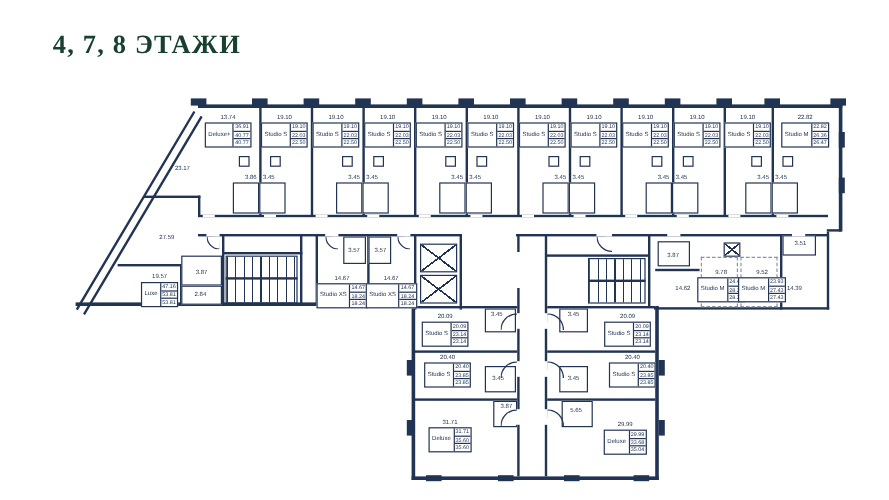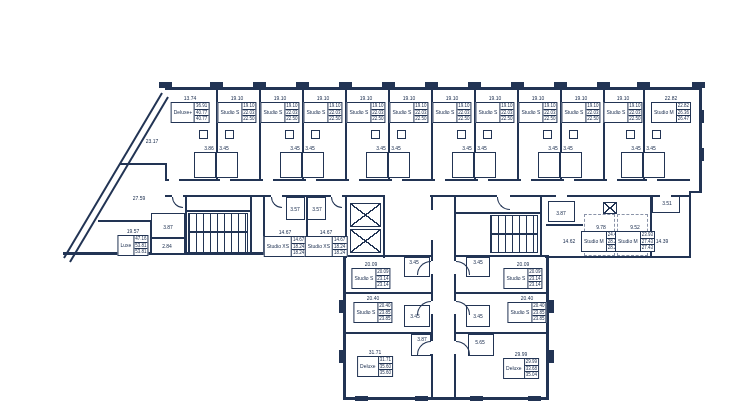--- a/index.html
+++ b/index.html
@@ -31,20 +31,21 @@
   .unums{display:flex;flex-direction:column;border-left:1px solid #223454;}
   .unums i{font-style:normal;font-size:4.5px;line-height:5.5px;padding:0 1px;border-top:1px solid #223454;white-space:nowrap;}
   .unums i:first-child{border-top:0;}
   .sl{position:absolute;transform:translate(-50%,-50%);font-size:5px;color:#223454;
     white-space:nowrap;z-index:4;background:transparent;}
 </style>
 </head>
 <body>
 
 <div id="page">
+  <div id="title">4, 7, 8 ЭТАЖИ</div>
 
   <div class="plan">
 
     <i class="w" style="left:165px;top:87px;width:537px;height:3px"></i>
     <i class="w" style="left:699px;top:87px;width:3px;height:106px"></i>
     <i class="w" style="left:689px;top:191px;width:12px;height:2px"></i>
     <i class="w" style="left:689px;top:193px;width:2px;height:65px"></i>
     <i class="w" style="left:545px;top:256px;width:146px;height:2px"></i>
     <i class="w" style="left:63px;top:252px;width:283px;height:3px"></i>
     <i class="w" style="left:343px;top:255px;width:3px;height:145px"></i>

